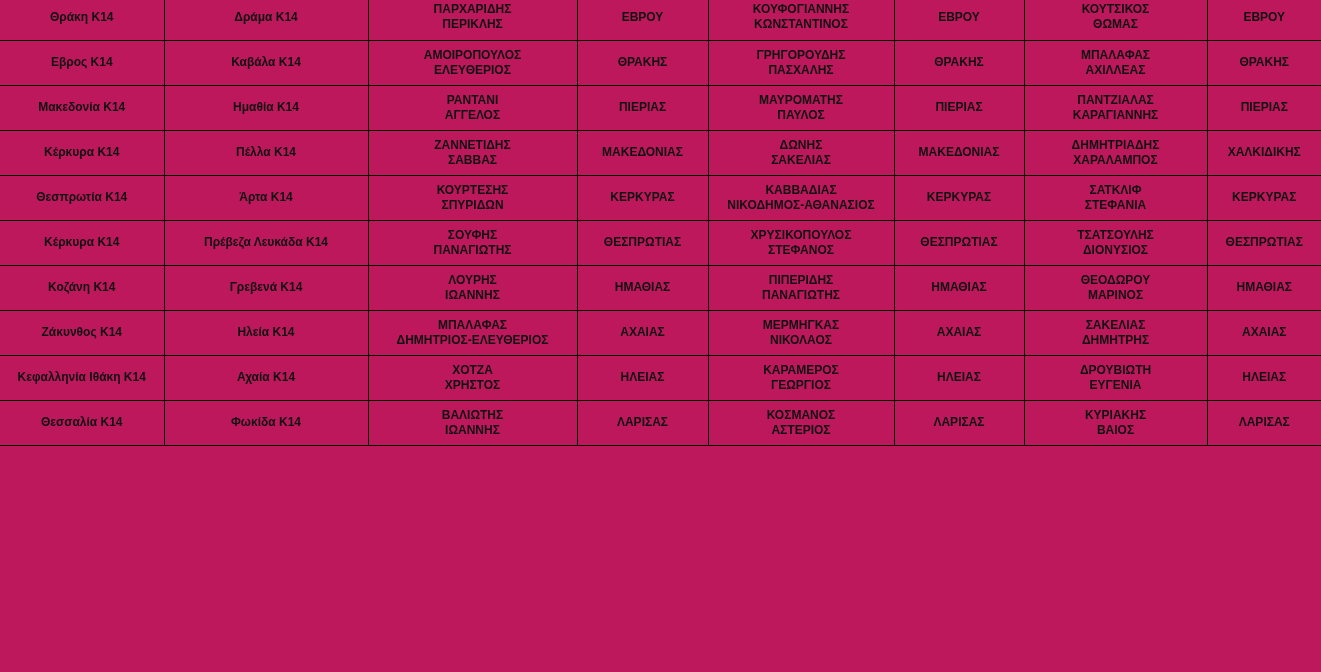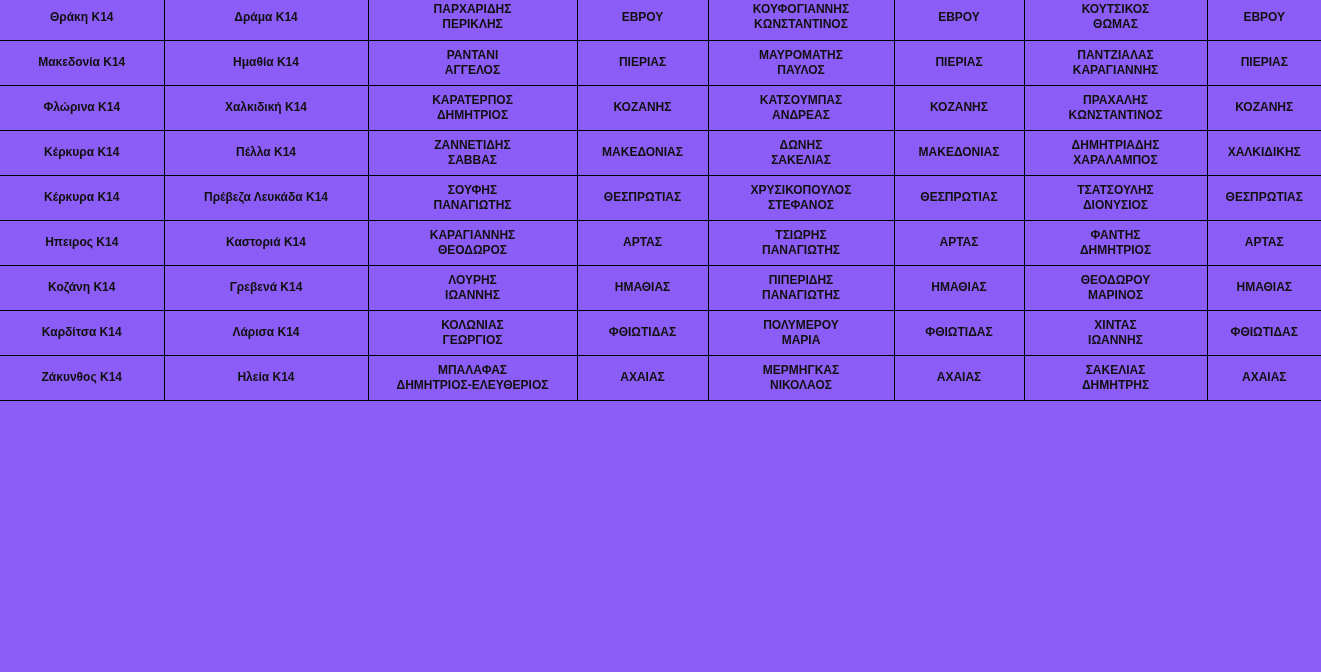--- a/index.html
+++ b/index.html
@@ -5,21 +5,21 @@
   html, body {
     margin: 0;
     padding: 0;
     background: #ffffff;
   }
   .viewport {
     position: relative;
     width: 1321px;
     height: 672px;
     overflow: hidden;
-    background: #8b5cf6;
+    background: #be185d;
   }
   
   table.officials {
     position: absolute;
     top: -5px;
     left: 0;
     width: 1321px;
     border-collapse: collapse;
     table-layout: fixed;
   }
@@ -65,118 +65,131 @@
 ΠΕΡΙΚΛΗΣ</td>
           <td>ΕΒΡΟΥ</td>
           <td>ΚΟΥΦΟΓΙΑΝΝΗΣ
 ΚΩΝΣΤΑΝΤΙΝΟΣ</td>
           <td>ΕΒΡΟΥ</td>
           <td>ΚΟΥΤΣΙΚΟΣ
 ΘΩΜΑΣ</td>
           <td>ΕΒΡΟΥ</td>
         </tr>
         <tr>
+          <td>Εβρος Κ14</td>
+          <td>Καβάλα Κ14</td>
+          <td>ΑΜΟΙΡΟΠΟΥΛΟΣ
+ΕΛΕΥΘΕΡΙΟΣ</td>
+          <td>ΘΡΑΚΗΣ</td>
+          <td>ΓΡΗΓΟΡΟΥΔΗΣ
+ΠΑΣΧΑΛΗΣ</td>
+          <td>ΘΡΑΚΗΣ</td>
+          <td>ΜΠΑΛΑΦΑΣ
+ΑΧΙΛΛΕΑΣ</td>
+          <td>ΘΡΑΚΗΣ</td>
+        </tr>
+        <tr>
           <td>Μακεδονία Κ14</td>
           <td>Ημαθία Κ14</td>
           <td>ΡΑΝΤΑΝΙ
 ΑΓΓΕΛΟΣ</td>
           <td>ΠΙΕΡΙΑΣ</td>
           <td>ΜΑΥΡΟΜΑΤΗΣ
 ΠΑΥΛΟΣ</td>
           <td>ΠΙΕΡΙΑΣ</td>
           <td>ΠΑΝΤΖΙΑΛΑΣ
 ΚΑΡΑΓΙΑΝΝΗΣ</td>
           <td>ΠΙΕΡΙΑΣ</td>
-        </tr>
-        <tr>
-          <td>Φλώρινα Κ14</td>
-          <td>Χαλκιδική Κ14</td>
-          <td>ΚΑΡΑΤΕΡΠΟΣ
-ΔΗΜΗΤΡΙΟΣ</td>
-          <td>ΚΟΖΑΝΗΣ</td>
-          <td>ΚΑΤΣΟΥΜΠΑΣ
-ΑΝΔΡΕΑΣ</td>
-          <td>ΚΟΖΑΝΗΣ</td>
-          <td>ΠΡΑΧΑΛΗΣ
-ΚΩΝΣΤΑΝΤΙΝΟΣ</td>
-          <td>ΚΟΖΑΝΗΣ</td>
         </tr>
         <tr>
           <td>Κέρκυρα Κ14</td>
           <td>Πέλλα Κ14</td>
           <td>ΖΑΝΝΕΤΙΔΗΣ
 ΣΑΒΒΑΣ</td>
           <td>ΜΑΚΕΔΟΝΙΑΣ</td>
           <td>ΔΩΝΗΣ
 ΣΑΚΕΛΙΑΣ</td>
           <td>ΜΑΚΕΔΟΝΙΑΣ</td>
           <td>ΔΗΜΗΤΡΙΑΔΗΣ
 ΧΑΡΑΛΑΜΠΟΣ</td>
           <td>ΧΑΛΚΙΔΙΚΗΣ</td>
         </tr>
         <tr>
+          <td>Θεσπρωτία Κ14</td>
+          <td>Άρτα Κ14</td>
+          <td>ΚΟΥΡΤΕΣΗΣ
+ΣΠΥΡΙΔΩΝ</td>
+          <td>ΚΕΡΚΥΡΑΣ</td>
+          <td>ΚΑΒΒΑΔΙΑΣ
+ΝΙΚΟΔΗΜΟΣ-ΑΘΑΝΑΣΙΟΣ</td>
+          <td>ΚΕΡΚΥΡΑΣ</td>
+          <td>ΣΑΤΚΛΙΦ
+ΣΤΕΦΑΝΙΑ</td>
+          <td>ΚΕΡΚΥΡΑΣ</td>
+        </tr>
+        <tr>
           <td>Κέρκυρα Κ14</td>
           <td>Πρέβεζα Λευκάδα Κ14</td>
           <td>ΣΟΥΦΗΣ
 ΠΑΝΑΓΙΩΤΗΣ</td>
           <td>ΘΕΣΠΡΩΤΙΑΣ</td>
           <td>ΧΡΥΣΙΚΟΠΟΥΛΟΣ
 ΣΤΕΦΑΝΟΣ</td>
           <td>ΘΕΣΠΡΩΤΙΑΣ</td>
           <td>ΤΣΑΤΣΟΥΛΗΣ
 ΔΙΟΝΥΣΙΟΣ</td>
           <td>ΘΕΣΠΡΩΤΙΑΣ</td>
-        </tr>
-        <tr>
-          <td>Ηπειρος Κ14</td>
-          <td>Καστοριά Κ14</td>
-          <td>ΚΑΡΑΓΙΑΝΝΗΣ
-ΘΕΟΔΩΡΟΣ</td>
-          <td>ΑΡΤΑΣ</td>
-          <td>ΤΣΙΩΡΗΣ
-ΠΑΝΑΓΙΩΤΗΣ</td>
-          <td>ΑΡΤΑΣ</td>
-          <td>ΦΑΝΤΗΣ
-ΔΗΜΗΤΡΙΟΣ</td>
-          <td>ΑΡΤΑΣ</td>
         </tr>
         <tr>
           <td>Κοζάνη Κ14</td>
           <td>Γρεβενά Κ14</td>
           <td>ΛΟΥΡΗΣ
 ΙΩΑΝΝΗΣ</td>
           <td>ΗΜΑΘΙΑΣ</td>
           <td>ΠΙΠΕΡΙΔΗΣ
 ΠΑΝΑΓΙΩΤΗΣ</td>
           <td>ΗΜΑΘΙΑΣ</td>
           <td>ΘΕΟΔΩΡΟΥ
 ΜΑΡΙΝΟΣ</td>
           <td>ΗΜΑΘΙΑΣ</td>
         </tr>
         <tr>
-          <td>Καρδίτσα Κ14</td>
-          <td>Λάρισα Κ14</td>
-          <td>ΚΟΛΩΝΙΑΣ
-ΓΕΩΡΓΙΟΣ</td>
-          <td>ΦΘΙΩΤΙΔΑΣ</td>
-          <td>ΠΟΛΥΜΕΡΟΥ
-ΜΑΡΙΑ</td>
-          <td>ΦΘΙΩΤΙΔΑΣ</td>
-          <td>ΧΙΝΤΑΣ
-ΙΩΑΝΝΗΣ</td>
-          <td>ΦΘΙΩΤΙΔΑΣ</td>
-        </tr>
-        <tr>
           <td>Ζάκυνθος Κ14</td>
           <td>Ηλεία Κ14</td>
           <td>ΜΠΑΛΑΦΑΣ
 ΔΗΜΗΤΡΙΟΣ-ΕΛΕΥΘΕΡΙΟΣ</td>
           <td>ΑΧΑΙΑΣ</td>
           <td>ΜΕΡΜΗΓΚΑΣ
 ΝΙΚΟΛΑΟΣ</td>
           <td>ΑΧΑΙΑΣ</td>
           <td>ΣΑΚΕΛΙΑΣ
 ΔΗΜΗΤΡΗΣ</td>
           <td>ΑΧΑΙΑΣ</td>
         </tr>
+        <tr>
+          <td>Κεφαλληνία Ιθάκη Κ14</td>
+          <td>Αχαία Κ14</td>
+          <td>ΧΟΤΖΑ
+ΧΡΗΣΤΟΣ</td>
+          <td>ΗΛΕΙΑΣ</td>
+          <td>ΚΑΡΑΜΕΡΟΣ
+ΓΕΩΡΓΙΟΣ</td>
+          <td>ΗΛΕΙΑΣ</td>
+          <td>ΔΡΟΥΒΙΩΤΗ
+ΕΥΓΕΝΙΑ</td>
+          <td>ΗΛΕΙΑΣ</td>
+        </tr>
+        <tr>
+          <td>Θεσσαλία Κ14</td>
+          <td>Φωκίδα Κ14</td>
+          <td>ΒΑΛΙΩΤΗΣ
+ΙΩΑΝΝΗΣ</td>
+          <td>ΛΑΡΙΣΑΣ</td>
+          <td>ΚΟΣΜΑΝΟΣ
+ΑΣΤΕΡΙΟΣ</td>
+          <td>ΛΑΡΙΣΑΣ</td>
+          <td>ΚΥΡΙΑΚΗΣ
+ΒΑΙΟΣ</td>
+          <td>ΛΑΡΙΣΑΣ</td>
+        </tr>
       </tbody>
   </table>
 </div>
 
 </body></html>

